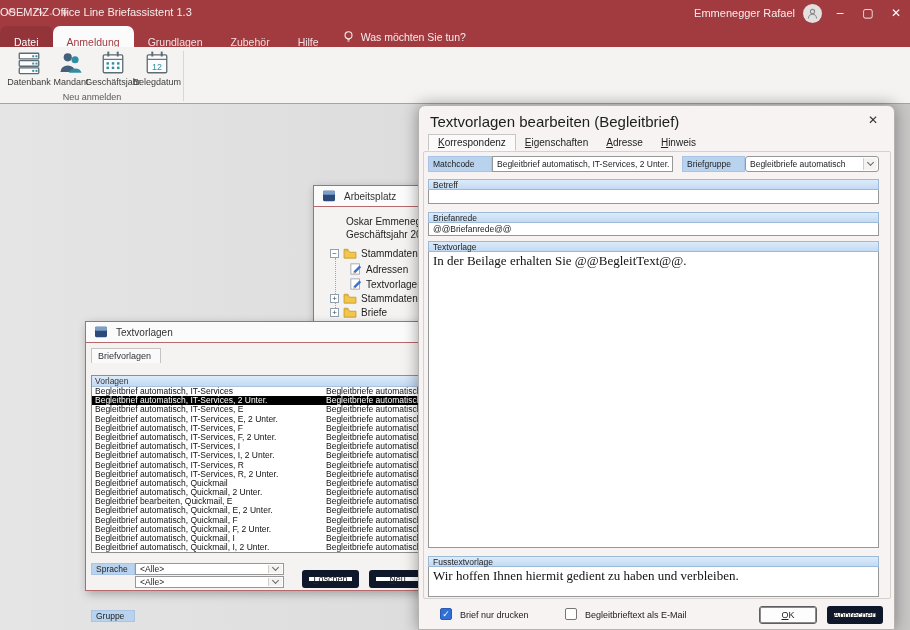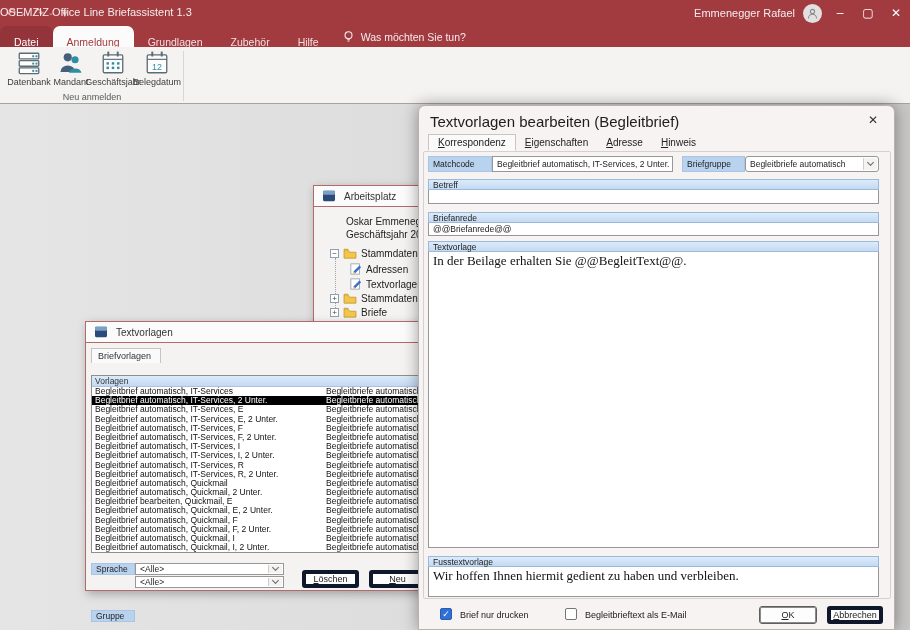--- a/index.html
+++ b/index.html
@@ -45,21 +45,21 @@
   .lv-row { display:flex; height:9.2px; font-size:8.5px; line-height:9.2px; color:#111; white-space:nowrap; }
   .lv-row .c1 { width:234px; padding-left:3px; overflow:hidden; }
   .lv-row .c2 { flex:1; overflow:hidden; }
   .lv-row.selected { background:#000; color:#fff; }
 
   .fieldlabel { background:#b9d3ef; border:1px solid #a9c4e4; font-size:8.5px; color:#222; display:flex; align-items:center; padding-left:4px; }
   .inputbox { background:#fff; border:1px solid #979797; font-size:8.5px; color:#222; display:flex; align-items:center; padding-left:4px; white-space:nowrap; overflow:hidden; }
   .combo-arrow { position:absolute; right:1px; top:1px; bottom:1px; width:14px; background:#f4f3f2; border-left:1px solid #d0cecd; display:flex; align-items:center; justify-content:center; }
   .chev { width:5px; height:5px; border-right:1px solid #666; border-bottom:1px solid #666; transform:rotate(45deg); margin-top:-3px; }
 
-  .btn { background:#fdfdfd; border:4px solid #0f172a; border-radius:3px; font-size:9px; color:#222; display:flex; align-items:center; justify-content:center; }
+  .btn { background:#fdfdfd; border:7px solid #0f172a; border-radius:3px; font-size:9px; color:#222; display:flex; align-items:center; justify-content:center; }
   .btn.default { border:1px solid #5f5f5f; box-shadow:0 0 0 1px #8a8a8a inset; }
   .mn { display:inline-block; }
   .mn::first-letter { text-decoration:underline; }
 
   
   #dialog { top:105px; left:418px; width:477px; height:525px; background:#f6f3f2; border:1px solid #b5b2b0; border-radius:7px 7px 0 0; box-shadow:0 0 16px rgba(0,0,0,.38); }
   #dlg-title { top:7px; left:11px; font-size:15px; color:#1d1d1d; }
   #dlg-close { top:5px; right:12px; width:18px; height:18px; display:flex; align-items:center; justify-content:center; font-size:12px; color:#333; }
   #dlg-tabs { top:28px; left:9px; height:17px; display:flex; font-size:10px; color:#222; }
   .dtab { padding:0 9px; display:flex; align-items:center; }

